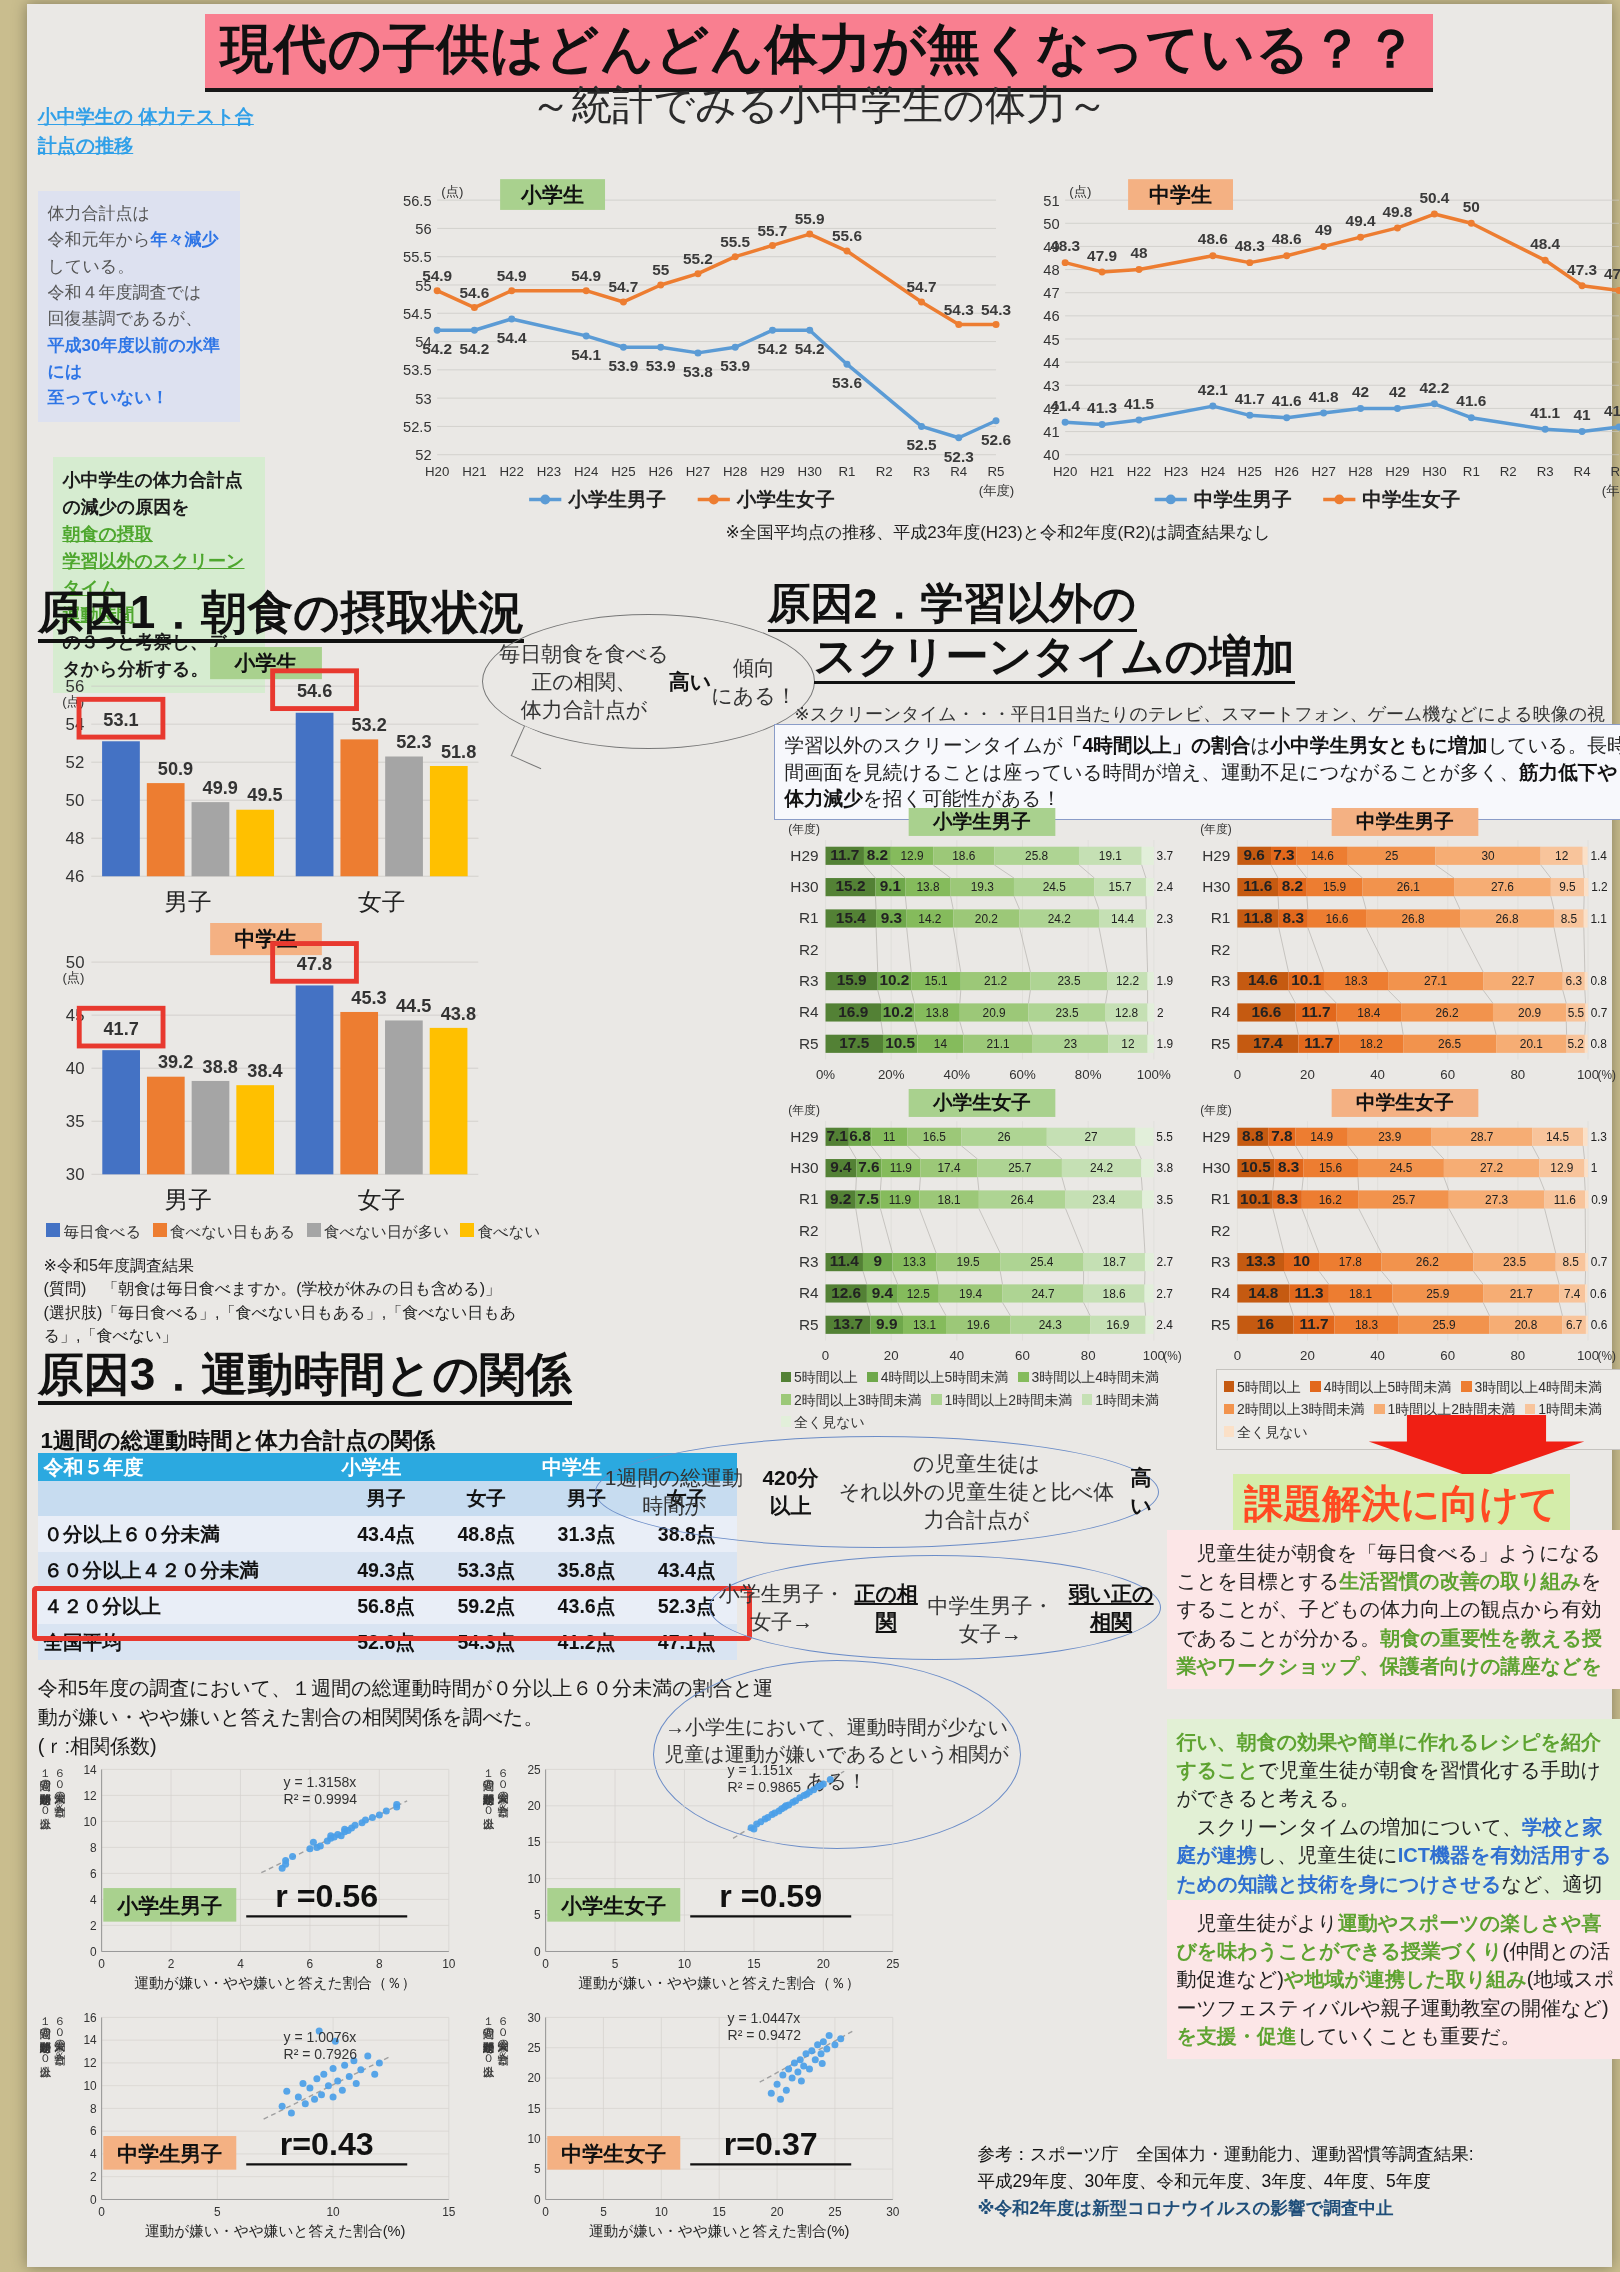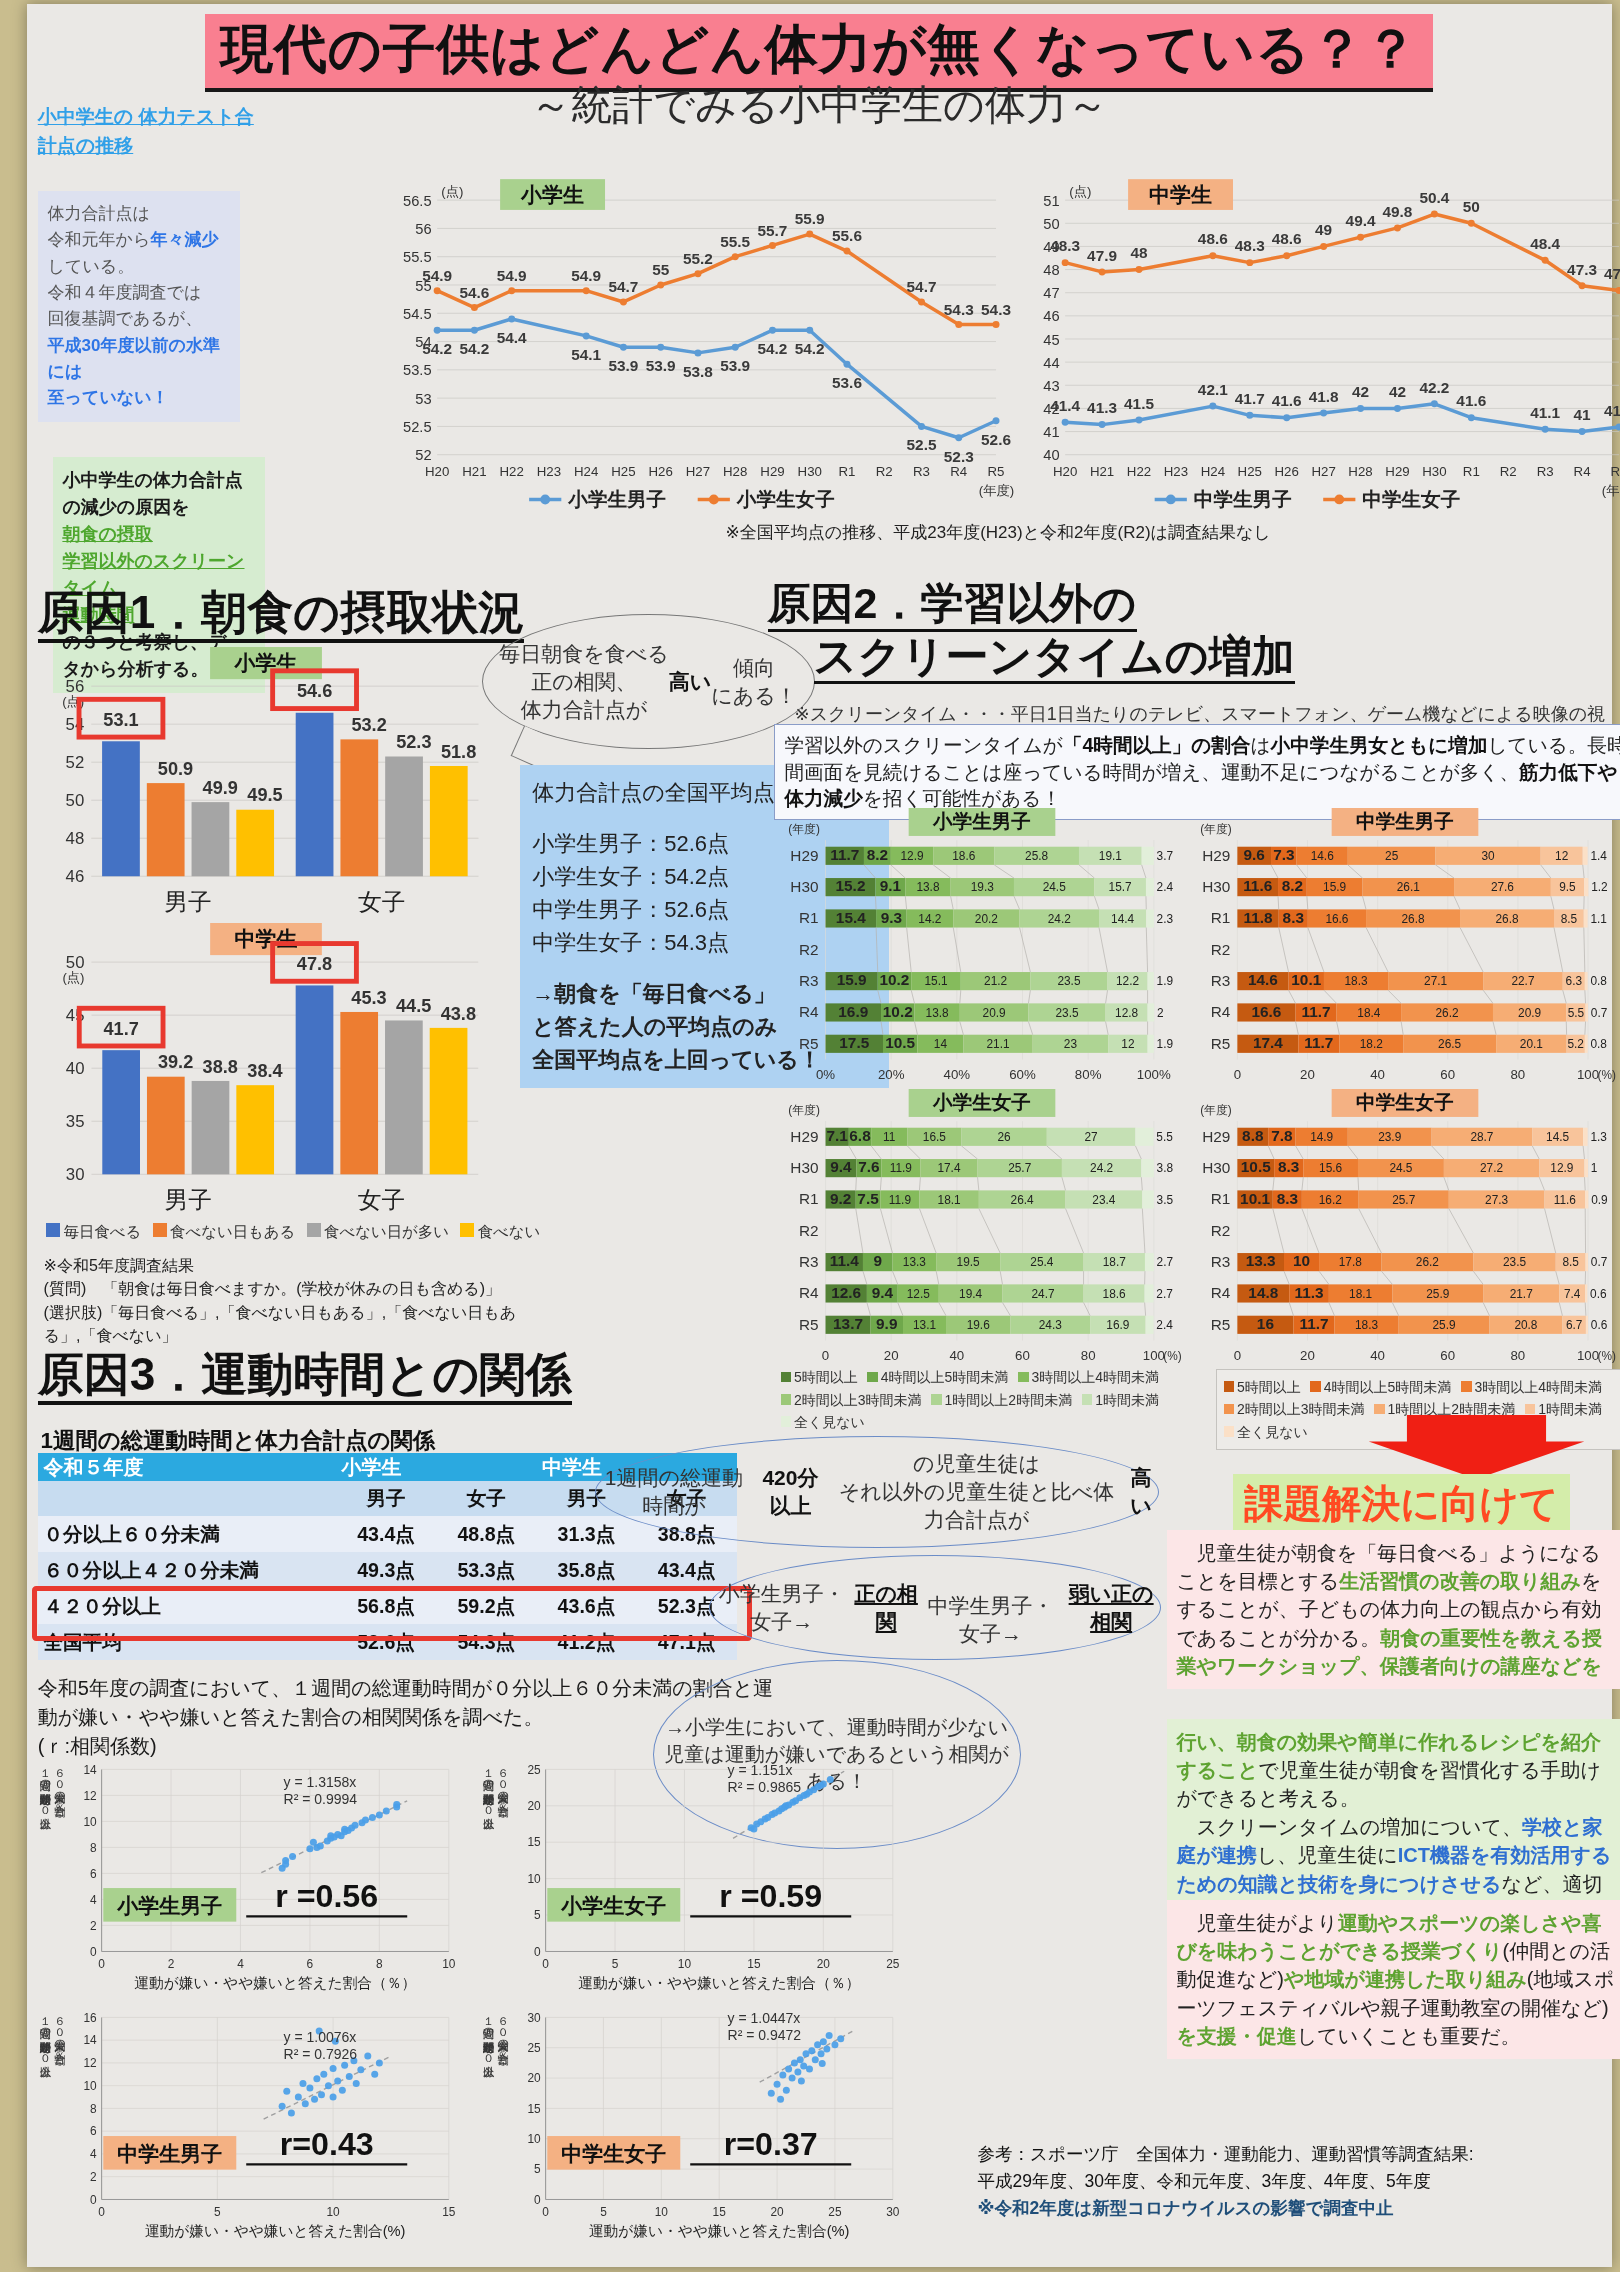--- a/index.html
+++ b/index.html
@@ -411,30 +411,20 @@
   <div class="abs bc-foot" style="white-space:pre-line">※令和5年度調査結果
 (質問)　「朝食は毎日食べますか。(学校が休みの日も含める)」
 (選択肢)「毎日食べる」,「食べない日もある」,「食べない日もある」,「食べない」</div>
 
   <div id="bubble1" class="abs bubble" data-rich="cause1.bubble"><span>毎日朝食を食べる
 正の相関、
 体力合計点が</span><span class="seg-b">高い</span><span>傾向
 にある！</span></div>
   <div id="bubble1-tail" class="bubble-tail"></div>
 
-  <div class="abs bluebox">
-    <div class="t">体力合計点の全国平均点</div>
-    <div style="white-space:pre-line">小学生男子：52.6点
-小学生女子：54.2点
-中学生男子：52.6点
-中学生女子：54.3点</div>
-    <div class="nb" style="white-space:pre-line">→朝食を「毎日食べる」
-と答えた人の平均点のみ
-全国平均点を上回っている！</div>
-  </div>
 
   <div id="cause2-h" class="abs" style="border:none">
     <span class="l1 cause-h" style="border-bottom:3.5px solid #111">原因2．学習以外の</span>
     <span class="l2 cause-h" style="border-bottom:3.5px solid #111">スクリーンタイムの増加</span>
   </div>
   <div class="abs cause2-note">※スクリーンタイム・・・平日1日当たりのテレビ、スマートフォン、ゲーム機などによる映像の視聴時間</div>
   <div class="abs cause2-intro" data-rich="cause2.intro"><span>学習以外のスクリーンタイムが</span><span class="seg-b">「4時間以上」の割合</span><span>は</span><span class="seg-b">小中学生男女ともに増加</span><span>している。長時間画面を見続けることは座っている時間が増え、運動不足につながることが多く、</span><span class="seg-b">筋力低下や体力減少</span><span>を招く可能性がある！</span></div>
 
   <svg id="st0" class="abs" style="left:752px;top:804px;" width="406" height="278" viewBox="0 0 580 398">
       <line x1="66" y1="46" x2="66" y2="360" stroke="#dddbd7" stroke-width="1"></line>

